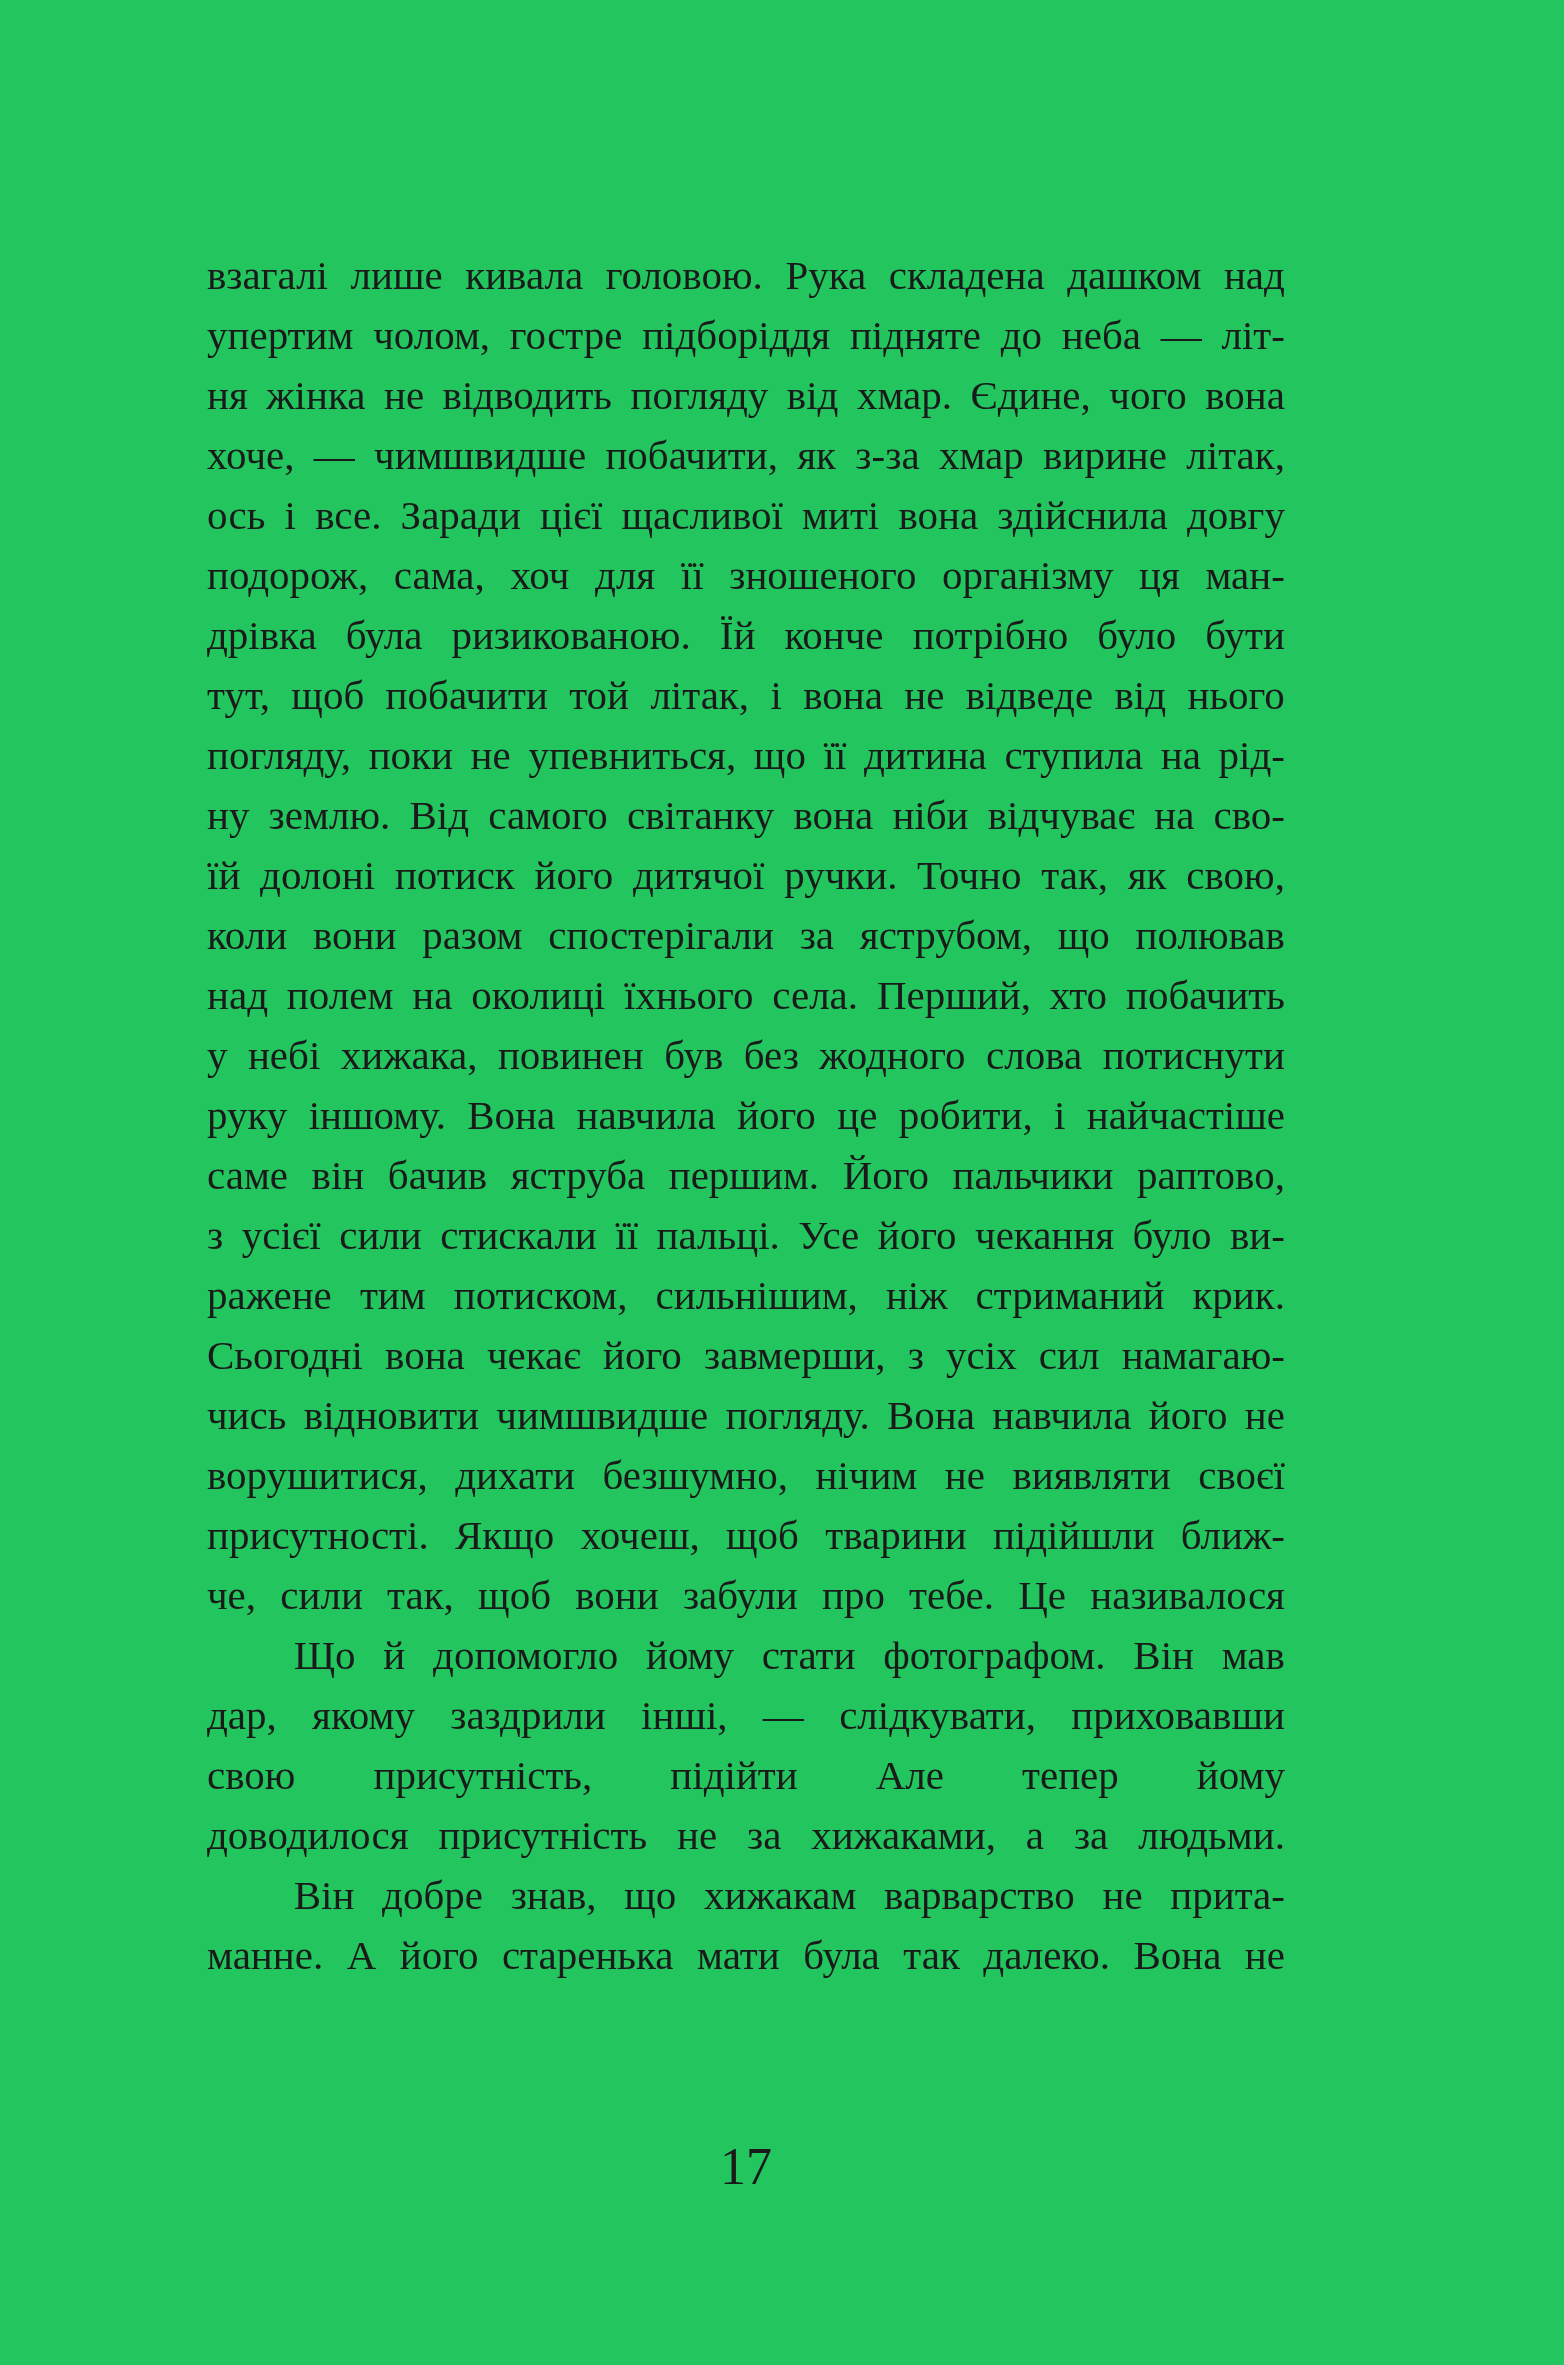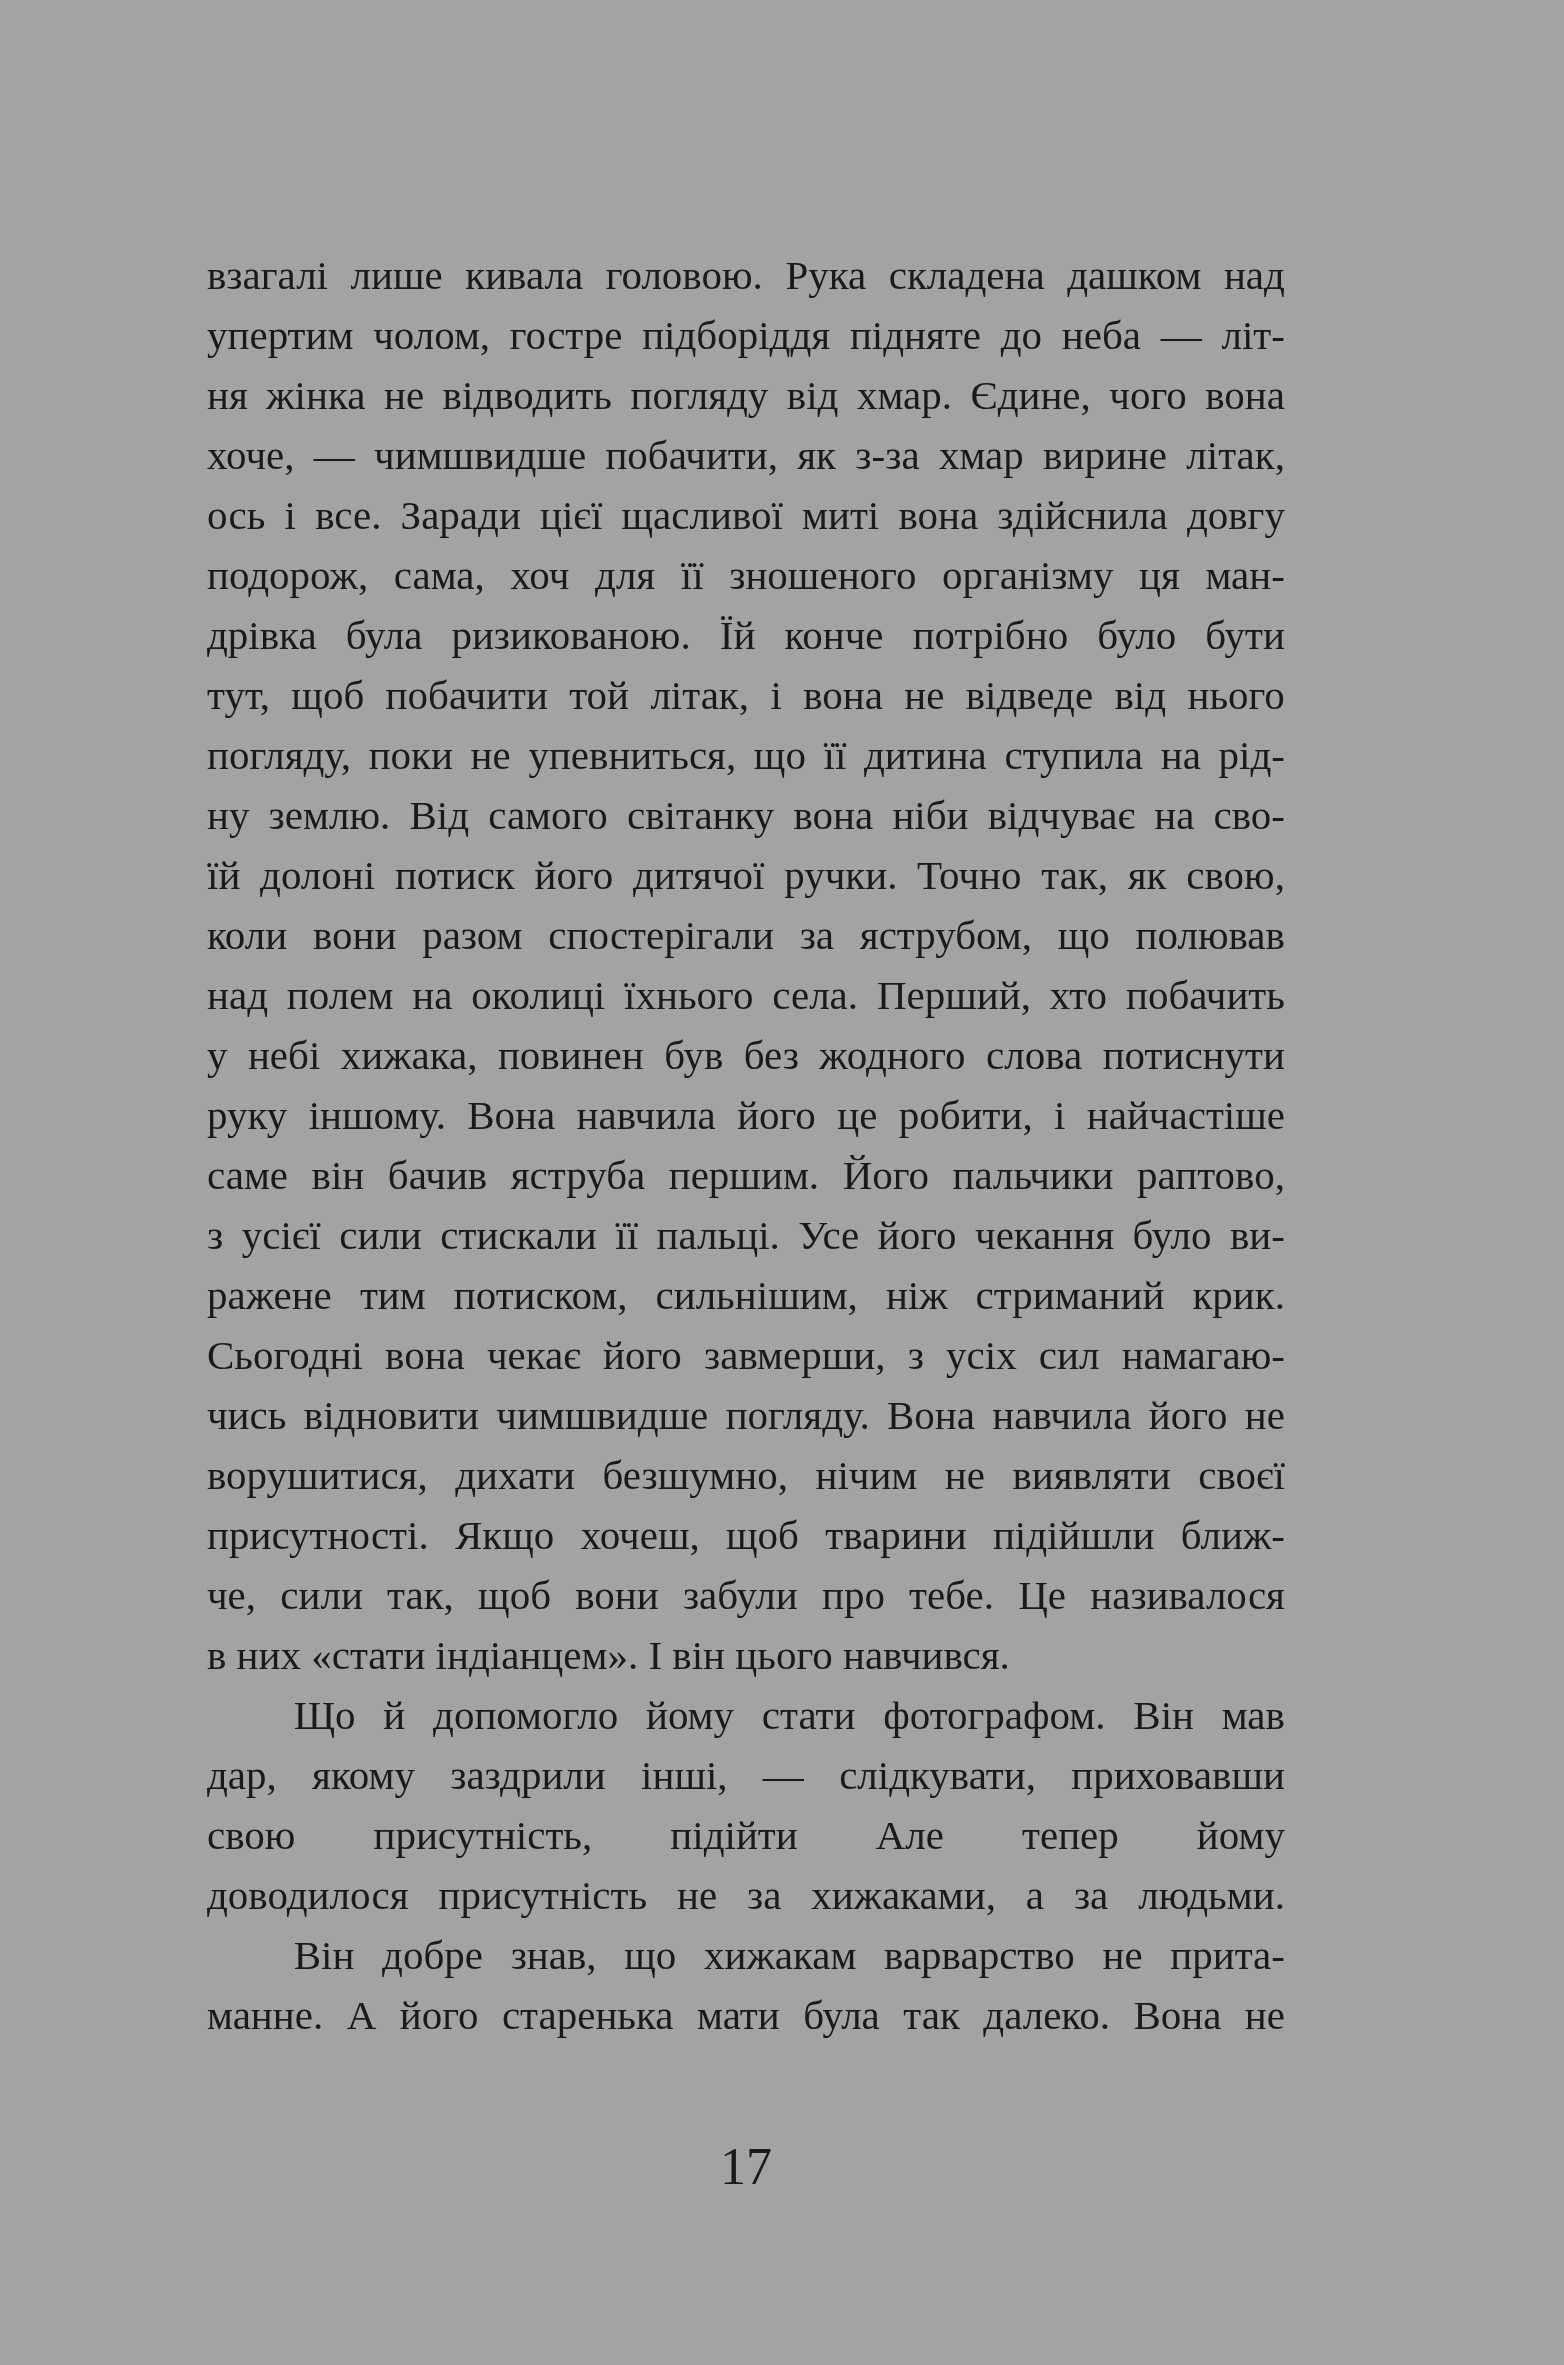--- a/index.html
+++ b/index.html
@@ -4,21 +4,21 @@
 <style>
   html, body {
     margin: 0;
     padding: 0;
     background: #ffffff;
   }
   .page {
     position: relative;
     width: 1565px;
     height: 2366px;
-    background: #a3a3a3;
+    background: #22c55e;
     font-family: "Liberation Serif", "DejaVu Serif", serif;
     color: #1a1a1a;
     overflow: hidden;
   }
   .text-block {
     position: absolute;
     left: 207px;
     top: 245px;
     width: 1078px;
   }
@@ -303,21 +303,20 @@
         <span>сили</span>
         <span>так,</span>
         <span>щоб</span>
         <span>вони</span>
         <span>забули</span>
         <span>про</span>
         <span>тебе.</span>
         <span>Це</span>
         <span>називалося</span>
       </div>
-    <div class="line">в них «стати індіанцем». І він цього навчився.</div>
     <div class="line j ind">
         <span>Що</span>
         <span>й</span>
         <span>допомогло</span>
         <span>йому</span>
         <span>стати</span>
         <span>фотографом.</span>
         <span>Він</span>
         <span>мав</span>
       </div>

